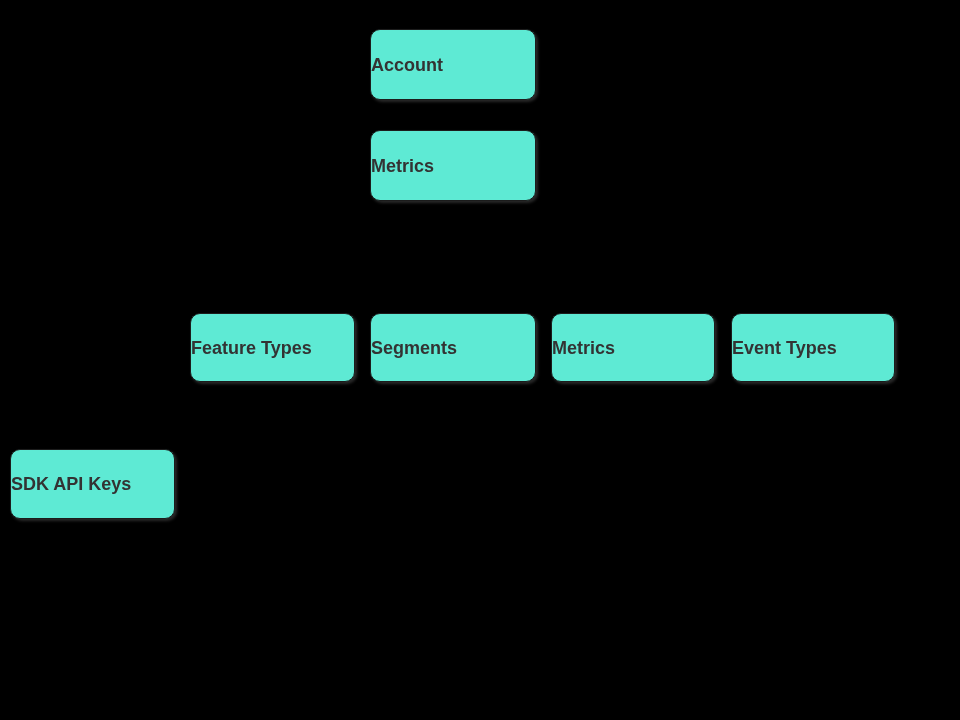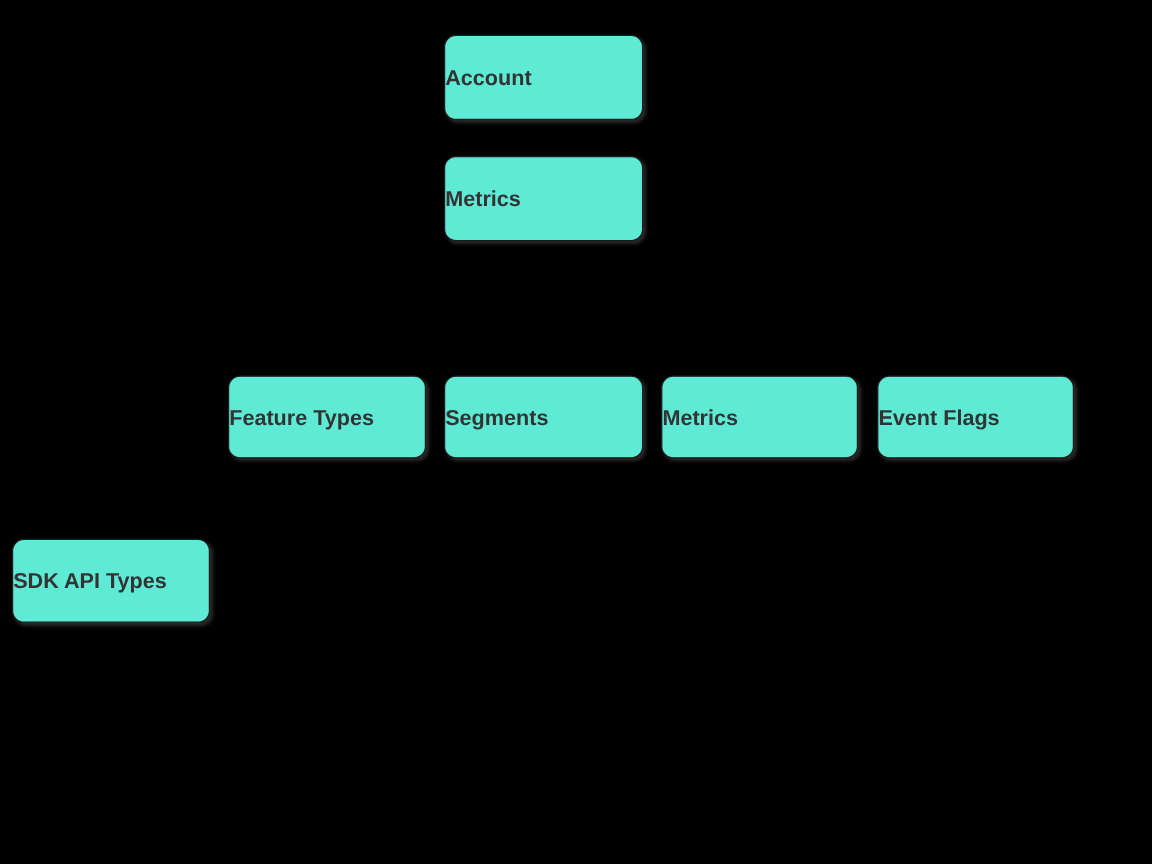--- a/index.html
+++ b/index.html
@@ -64,20 +64,20 @@
 
   <div class="node node--segments">
     <span class="node-label">Segments</span>
   </div>
 
   <div class="node node--metrics">
     <span class="node-label">Metrics</span>
   </div>
 
   <div class="node node--event-types">
-    <span class="node-label">Event Flags</span>
+    <span class="node-label">Event Types</span>
   </div>
 
   <div class="node node--sdk-api-keys">
-    <span class="node-label">SDK API Types</span>
+    <span class="node-label">SDK API Keys</span>
   </div>
 
 </div>
 
 </body></html>

